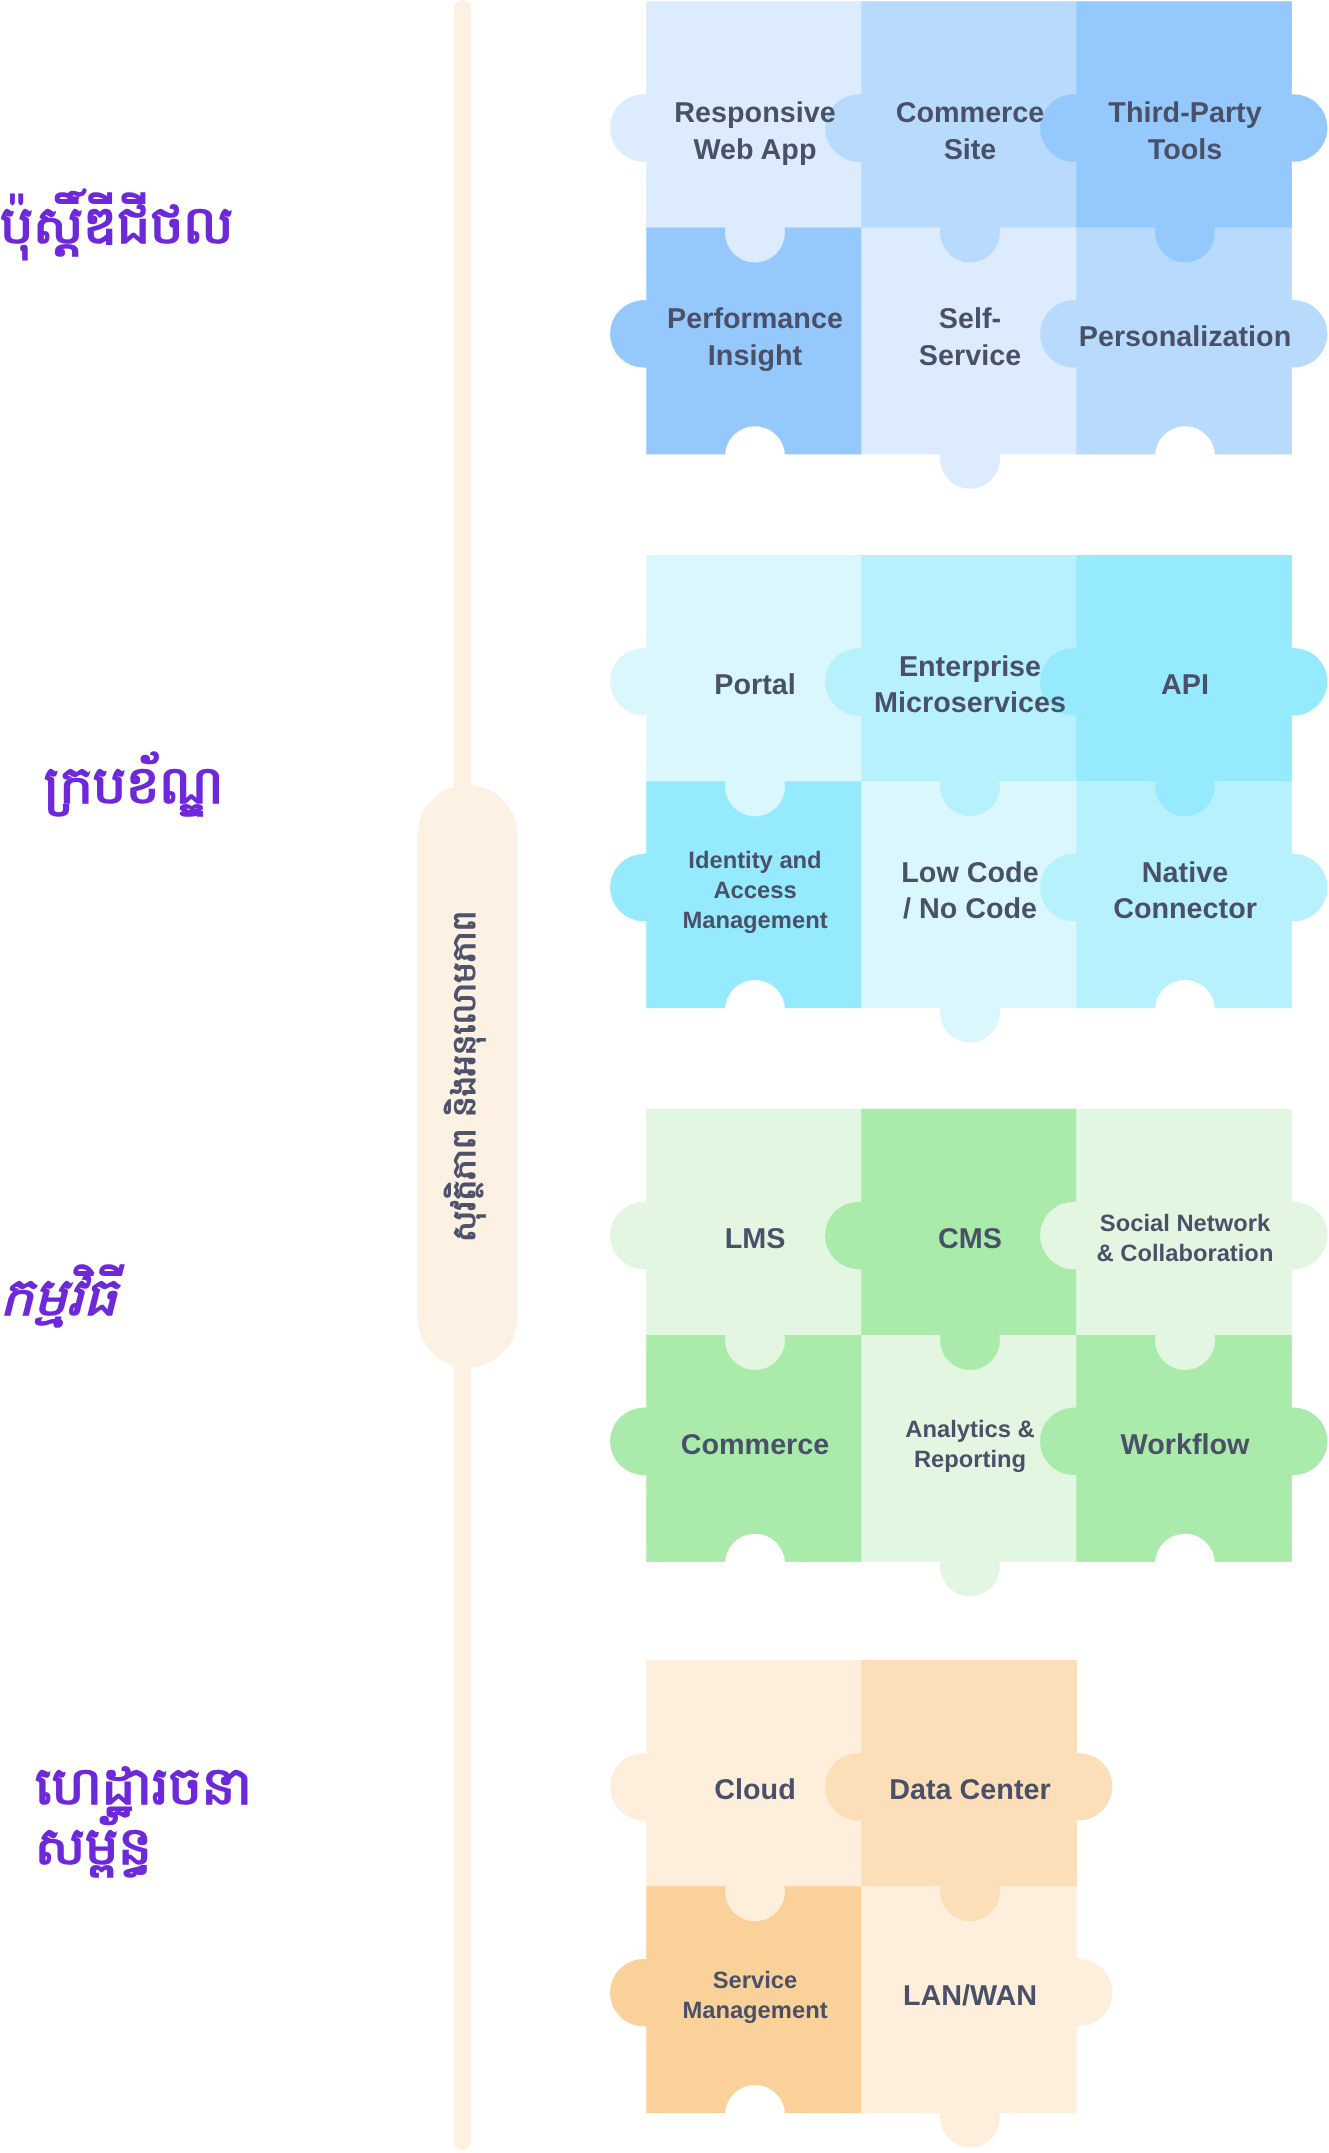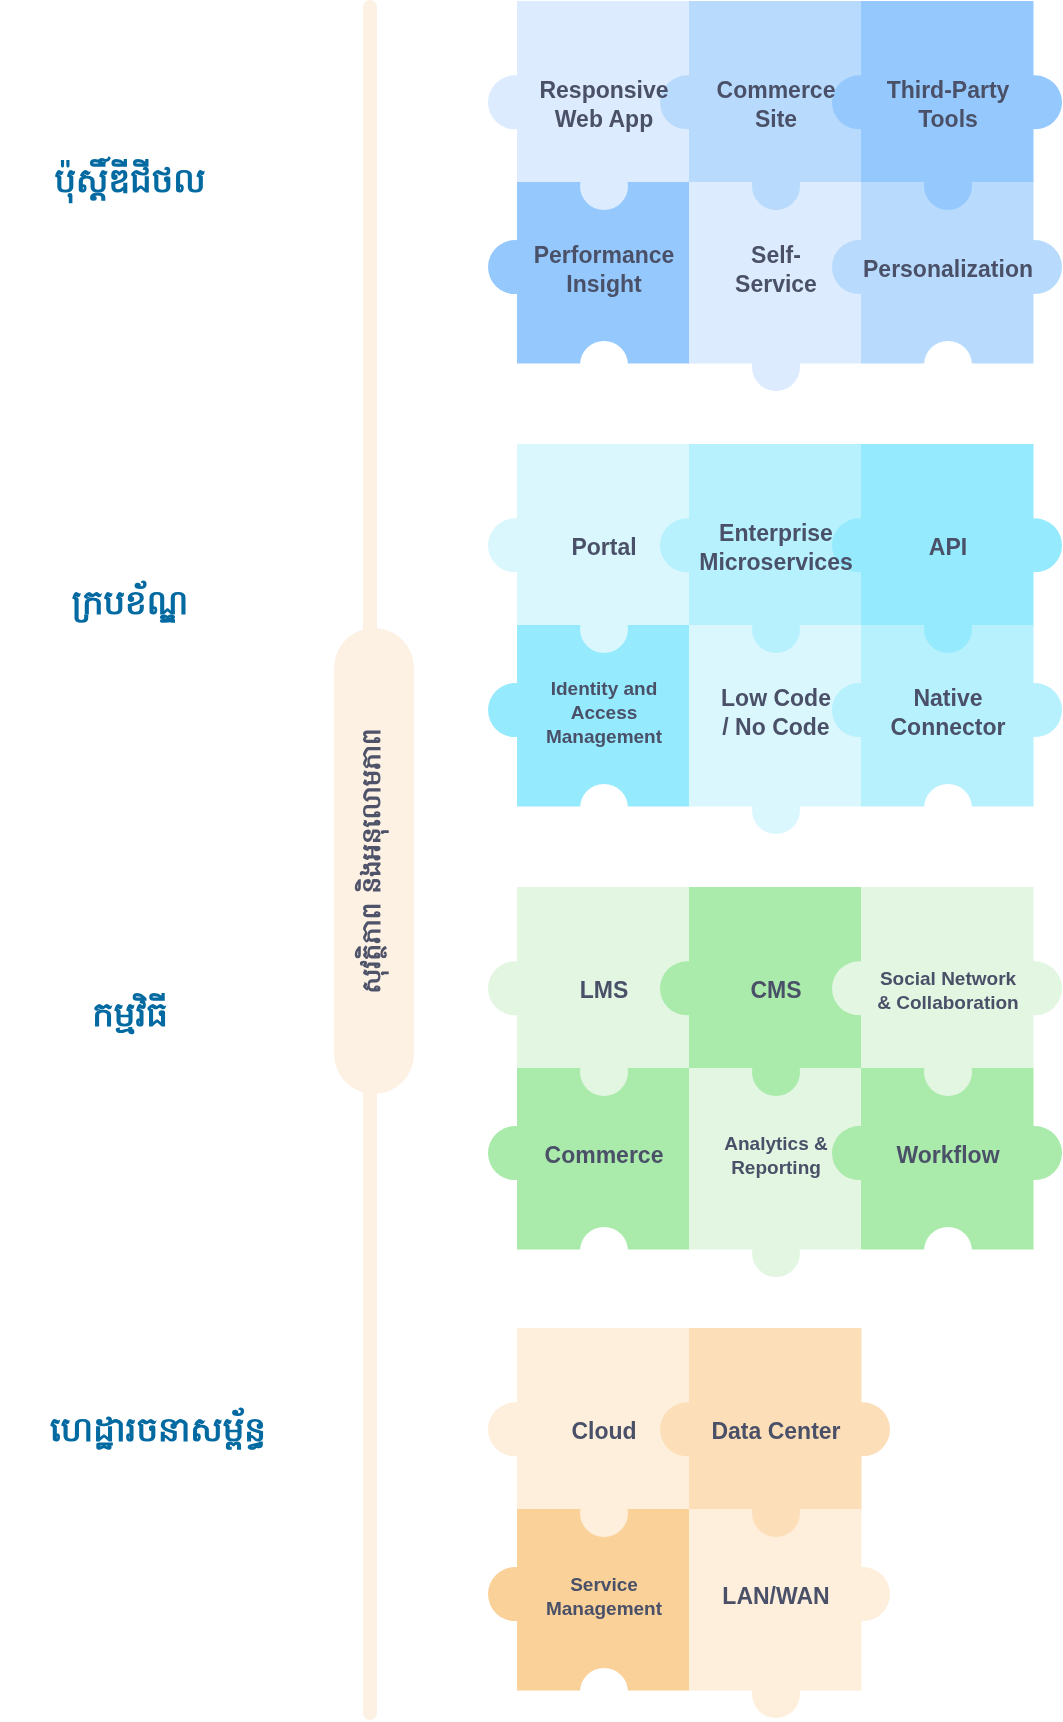--- a/index.html
+++ b/index.html
@@ -1,21 +1,21 @@
 <!DOCTYPE html>
 <html><head>
   <meta charset="utf-8">
   <style>
     html, body { margin: 0; padding: 0; background: #ffffff; }
     body { width: 1063px; height: 1722px; position: relative; overflow: hidden;
       font-family: "Liberation Sans", "DejaVu Sans", sans-serif; color: #4a5068; }
     .layer-label {
-      position: absolute; left: 0; width: 260px; text-align: center;
-      font-family: "DejaVu Sans", sans-serif; font-weight: bold; font-size: 34px;
-      line-height: 48px; color: #0369a1;
+      position: absolute; left: 0; width: 260px; text-align: left;
+      font-family: "DejaVu Sans", sans-serif; font-weight: bold; font-size: 42px;
+      line-height: 48px; color: #6d28d9;
     }
     .spine {
       position: absolute; left: 363px; top: 0; width: 14px; height: 1720px;
       background: #fdf1e3; border-radius: 7px;
     }
     .pill {
       position: absolute; left: 334px; top: 628px; width: 80px; height: 466px;
       background: #fdf1e3; border-radius: 40px;
     }
     .pill-text {
@@ -34,24 +34,24 @@
 <body>
 
 <div class="spine"></div>
 <div class="pill">
   <div class="pill-text">សុវត្ថិភាព និងអនុលោមភាព</div>
 </div>
 
 <div class="layer-label" style="top:156px;">
   <div>ប៉ុស្តិ៍ឌីជីថល</div>
 </div>
-<div class="layer-label" style="top:578px;">
+<div class="layer-label" style="top:604px;margin-left:35px;">
   <div>ក្របខ័ណ្ឌ</div>
 </div>
-<div class="layer-label" style="top:990px;">
+<div class="layer-label" style="top:1014px;font-style:italic;">
   <div>កម្មវិធី</div>
 </div>
 <div class="layer-label" style="top:1405px;padding-left:28px;">
   <div>ហេដ្ឋារចនាសម្ព័ន្ធ</div>
 </div>
 
 <svg id="puzzles" width="1063" height="1722">
     <g>
       <g>
         <rect x="517" y="1" width="172.5" height="181.5" fill="#dcebfd"></rect>

